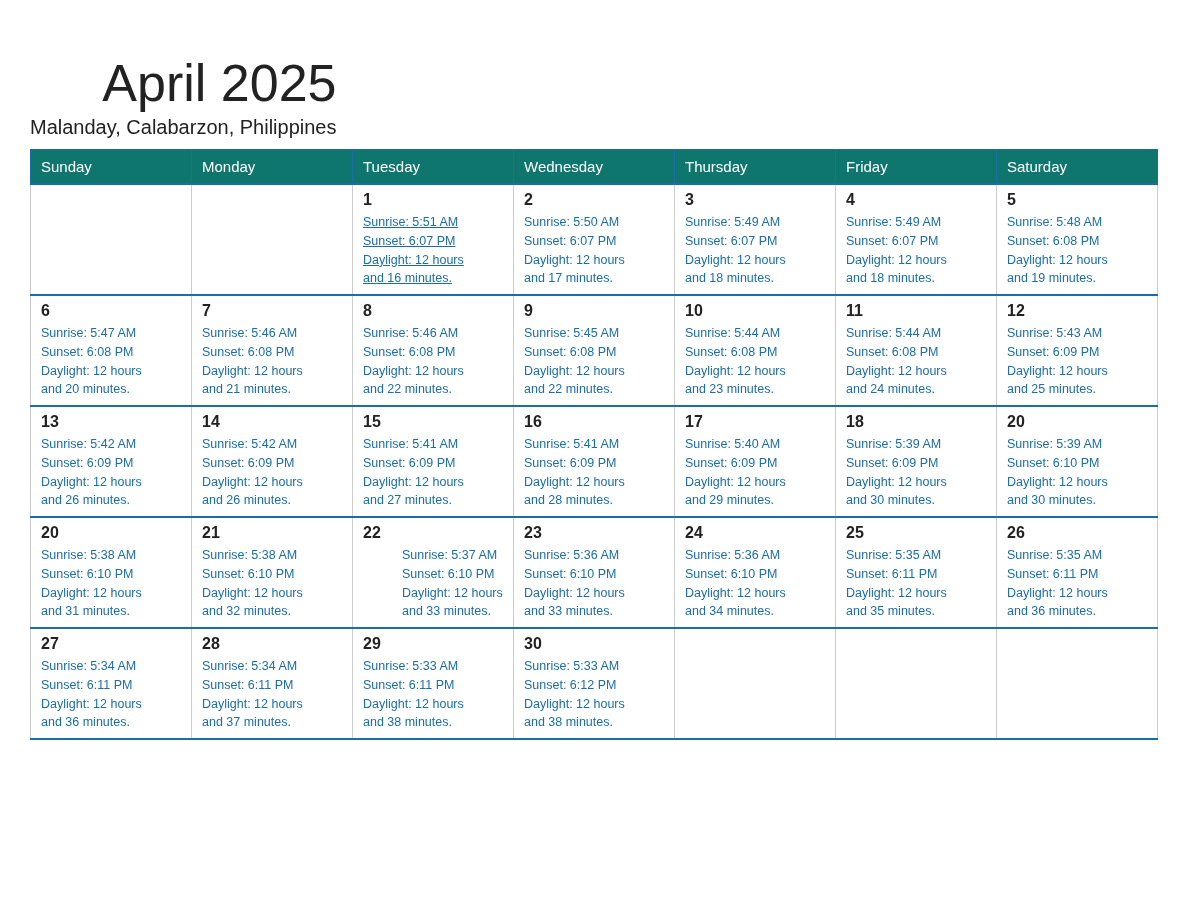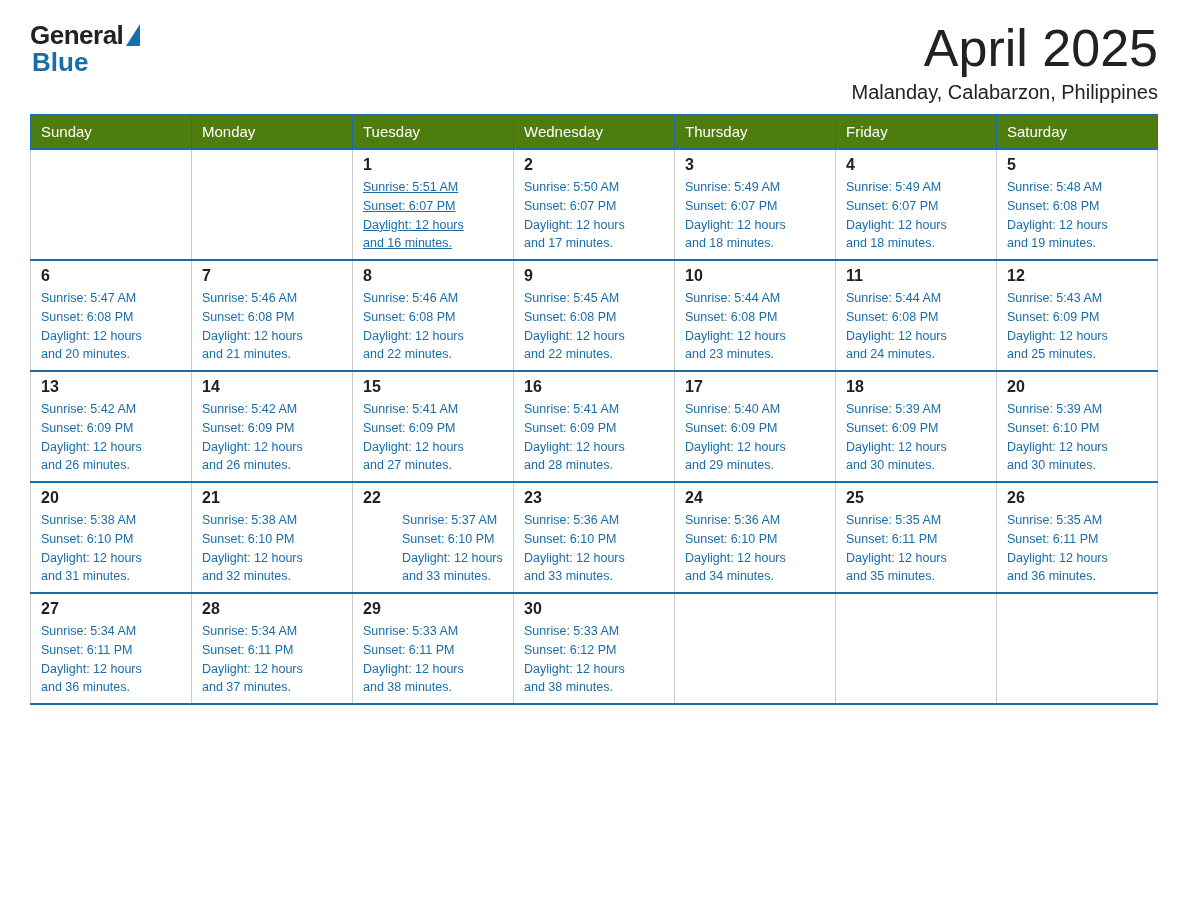--- a/index.html
+++ b/index.html
@@ -42,39 +42,40 @@
     }
     .logo-blue {
       font-size: 26px;
       font-weight: bold;
       color: #1a6da8;
       margin-top: -4px;
       margin-left: 2px;
     }
     .title-area {
       text-align: right;
+      margin-top: 35px;
     }
     .month-title {
       font-size: 52px;
       font-weight: normal;
       color: #222;
       line-height: 1.1;
     }
     .location-title {
       font-size: 20px;
       color: #222;
       margin-top: 4px;
     }
     .calendar-table {
       width: 100%;
       border-collapse: collapse;
       margin-top: 10px;
     }
     .calendar-table th {
-      background-color: #4d7c0f;
+      background-color: #0f766e;
       color: #fff;
       font-size: 15px;
       font-weight: normal;
       padding: 8px 10px;
       text-align: left;
       border: 1px solid #1a6da8;
     }
     .calendar-table td {
       vertical-align: top;
       border: 1px solid #ccc;
@@ -99,27 +100,20 @@
       line-height: 1.5;
     }
     .empty-cell {
       background: #fff;
     }
   </style>
 </head>
 <body>
 
 <div class="header-area">
-  <div class="logo">
-    <div class="logo-top">
-      <span class="logo-general">General</span>
-      <div class="logo-triangle"></div>
-    </div>
-    <span class="logo-blue">Blue</span>
-  </div>
   <div class="title-area">
     <div class="month-title">April 2025</div>
     <div class="location-title">Malanday, Calabarzon, Philippines</div>
   </div>
 </div>
 
 <table class="calendar-table">
   <thead>
     <tr>
     <th>Sunday</th>

